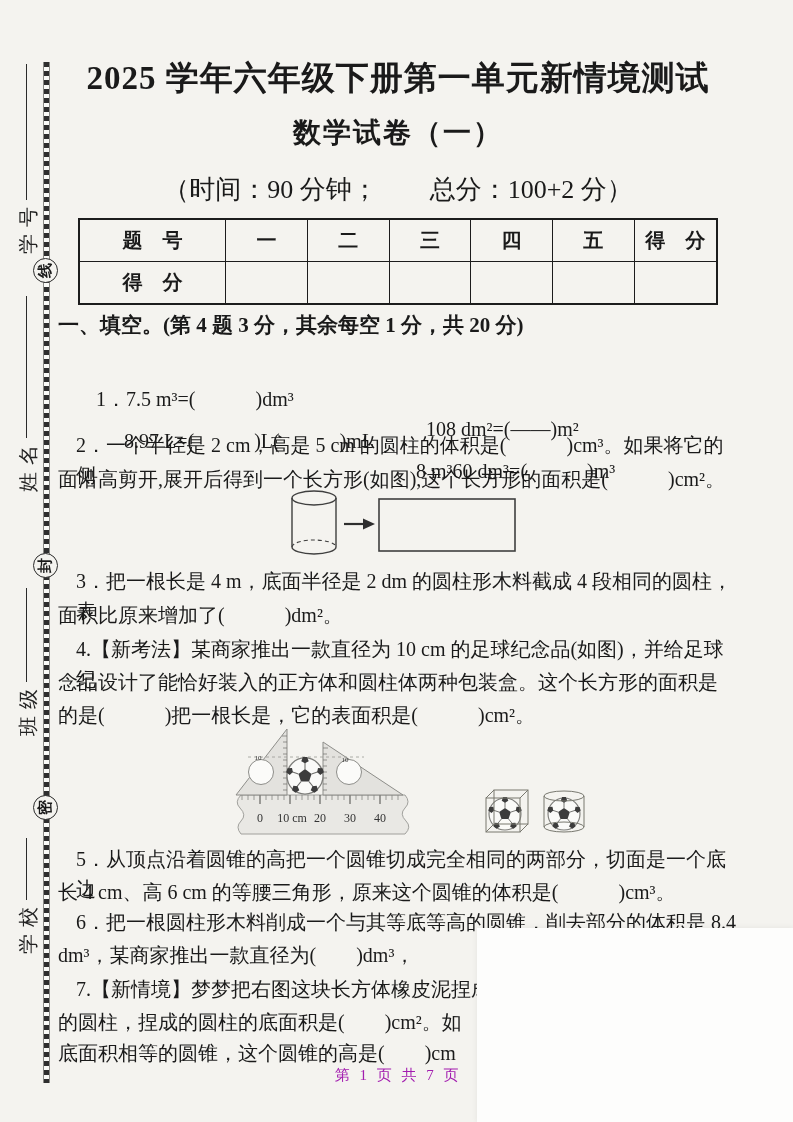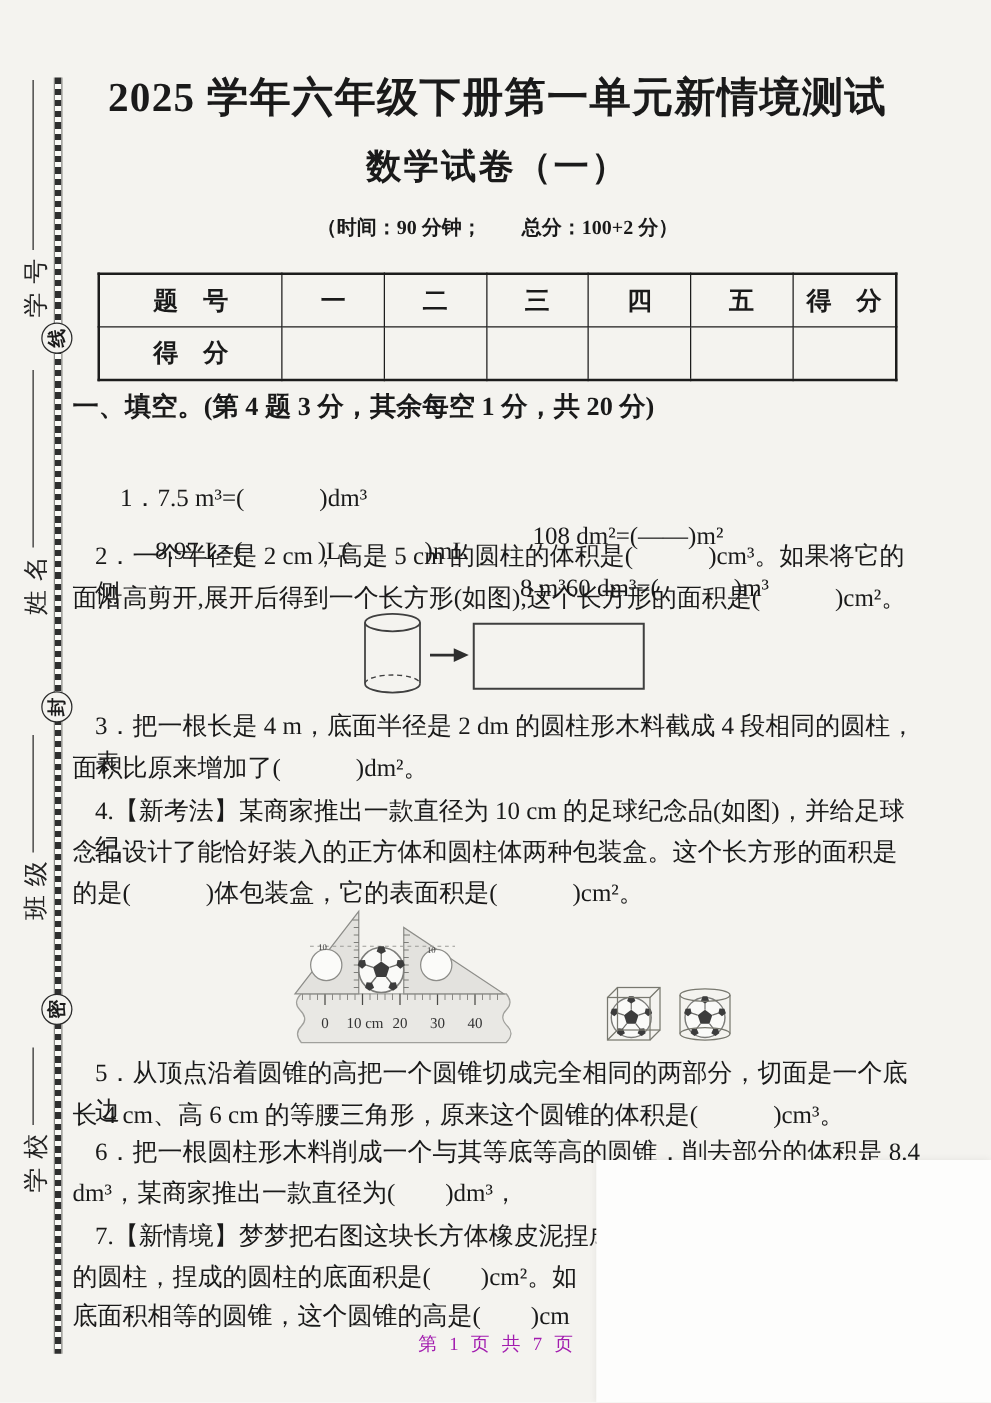--- a/index.html
+++ b/index.html
@@ -30,21 +30,21 @@
     border:1.5px solid #2a2a2a;background:#f4f3ef;
     display:flex;align-items:center;justify-content:center;box-sizing:border-box;
   }
   .seal-circle span{transform:rotate(-90deg);font-size:15px;font-weight:600;}
   
   .title1{position:absolute;left:56px;top:56px;width:684px;text-align:center;
     font-size:33px;font-weight:700;letter-spacing:1px;white-space:nowrap;}
   .title2{position:absolute;left:56px;top:114px;width:684px;text-align:center;
     font-size:28px;font-weight:700;letter-spacing:2px;}
   .meta{position:absolute;left:56px;top:172px;width:684px;text-align:center;
-    font-size:16px;white-space:pre-wrap;font-weight:bold;}
+    font-size:26px;white-space:pre-wrap;}
   
   .score-table{position:absolute;left:78px;top:218px;width:640px;border-collapse:collapse;}
   .score-table td{
     border:1.7px solid #1c1c1c;height:39px;text-align:center;
     font-size:20px;font-weight:600;white-space:pre;
   }
   .score-table{border:2.2px solid #1c1c1c;}
   .c0{width:23%;} .cm{width:12.8%;} .cl{width:13%;}
   
   .line{position:absolute;left:58px;width:684px;font-size:20px;line-height:30px;
@@ -167,21 +167,21 @@
       <polygon points="85,31.5 97,37 85,42.5" fill="#2e2e2e"></polygon>
     </g>
     <rect x="101" y="12" width="136" height="52" fill="none" stroke="#3f3f3f" stroke-width="1.6"></rect>
   </svg>
 
   <div class="line ind" style="top:566px">3．把一根长是 4 m，底面半径是 2 dm 的圆柱形木料截成 4 段相同的圆柱，表</div>
   <div class="line" style="top:600px">面积比原来增加了(　　　)dm²。</div>
 
   <div class="line ind" style="top:634px">4.【新考法】某商家推出一款直径为 10 cm 的足球纪念品(如图)，并给足球纪</div>
   <div class="line" style="top:667px">念品设计了能恰好装入的正方体和圆柱体两种包装盒。这个长方形的面积是</div>
-  <div class="line" style="top:700px">的是(　　　)体包装盒，它的表面积是(　　　)cm²。</div>
+  <div class="line" style="top:700px">的是(　　　)把一根长是，它的表面积是(　　　)cm²。</div>
 
   <svg class="figB" viewBox="0 0 190 115">
     <path d="M13,69 L177,69 q6,7 0,13 q-6,6 1,13 q6,6 -1,13 L13,108 q-6,-7 0,-13 q6,-6 -1,-13 q-6,-6 1,-13 Z" fill="#e9e8e4" stroke="#a0a09c" stroke-width="1"></path>
     <path d="M14,69v5 M20,69v5 M26,69v5 M38,69v5 M44,69v5 M50,69v5 M56,69v5 M68,69v5 M74,69v5 M80,69v5 M86,69v5 M98,69v5 M104,69v5 M110,69v5 M116,69v5 M128,69v5 M134,69v5 M140,69v5 M146,69v5 M158,69v5 M164,69v5 M170,69v5" stroke="#7a7a76" stroke-width="0.7" fill="none"></path>
     <path d="M32,69v9 M62,69v9 M92,69v9 M122,69v9 M152,69v9" stroke="#4a4a46" stroke-width="1" fill="none"></path>
     <text x="32" y="96" font-size="12" text-anchor="middle">0</text>
     <text x="64" y="96" font-size="12" text-anchor="middle">10 cm</text>
     <text x="92" y="96" font-size="12" text-anchor="middle">20</text>
     <text x="122" y="96" font-size="12" text-anchor="middle">30</text>
     <text x="152" y="96" font-size="12" text-anchor="middle">40</text>

